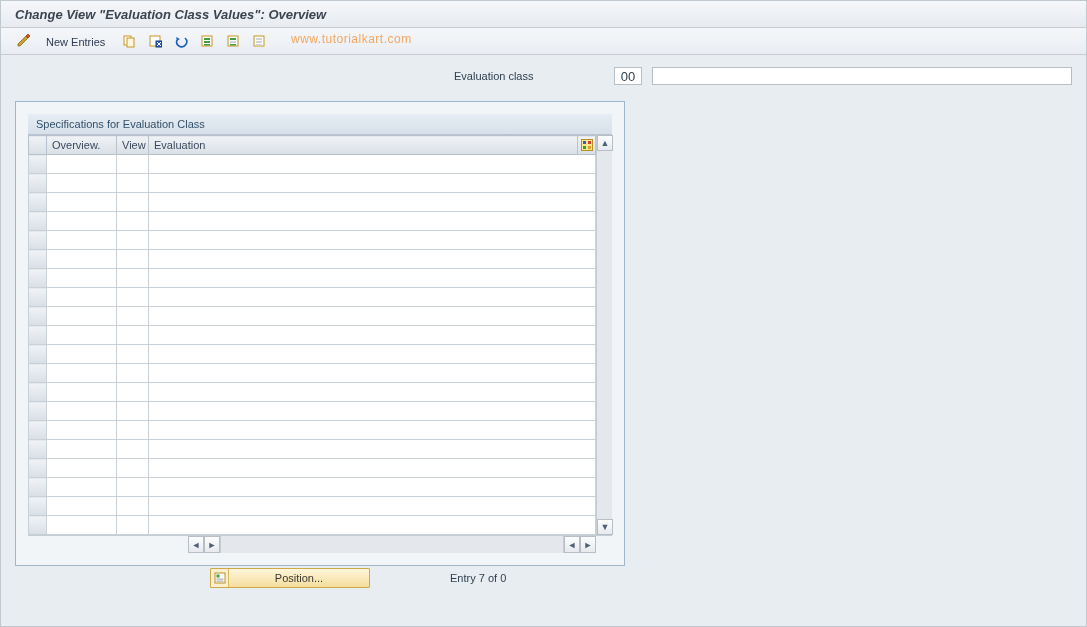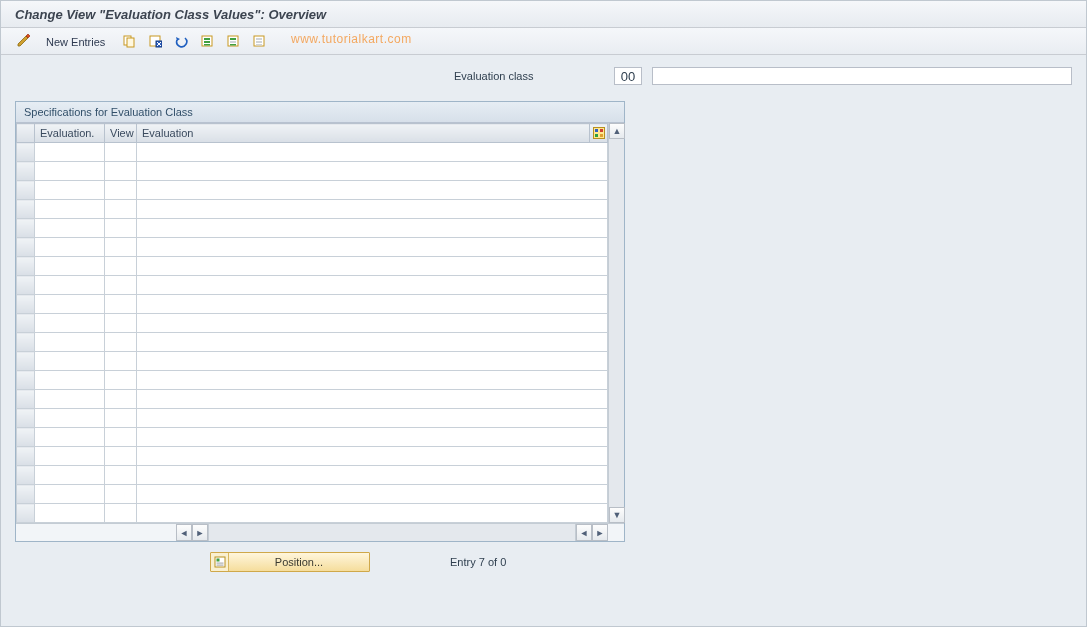--- a/index.html
+++ b/index.html
@@ -75,21 +75,21 @@
       border: 1px solid #b8bec8;
       background: #fff;
       height: 18px;
       width: 420px;
     }
     
     .panel {
       width: 610px;
       border: 1px solid #9fb5c8;
       background: #f2f5f8;
-      padding: 0;
+      padding: 12px;
     }
     .panel-title {
       background: linear-gradient(#e6edf4, #d7e0ea);
       border-bottom: 1px solid #b8c2d0;
       padding: 4px 8px;
       color: #32506a;
       font-size: 11px;
     }
     .grid-wrap { display: flex; }
     .grid-body { flex: 1; }
@@ -146,21 +146,21 @@
     .hscroll-btn {
       width: 16px;
       background: linear-gradient(#fdfdfd,#e6eaee);
       border: 1px solid #b8bec6;
       display: flex; align-items: center; justify-content: center;
       font-size: 9px; color: #506078;
     }
 
     
     .bottom-bar {
-      margin-top: 10px;
+      margin-top: 2px;
       display: flex; align-items: center; gap: 80px;
       padding-left: 195px;
     }
     .position-btn {
       display: flex; align-items: center;
       border: 1px solid #cfa84a;
       background: linear-gradient(#fff6dc,#f5dd9c);
       height: 20px;
       width: 160px;
       padding: 0;
@@ -247,21 +247,21 @@
 
   <div class="panel">
     <div class="panel-title">Specifications for Evaluation Class</div>
 
     <div class="grid-wrap">
       <div class="grid-body">
         <table class="sap-grid">
           <thead>
             <tr>
               <th class="sel-col"></th>
-              <th class="c-prof">Evaluation.</th>
+              <th class="c-prof">Overview.</th>
               <th class="c-info">View</th>
               <th>Evaluation</th>
               <th class="c-conf">
                 <svg class="conf-icon-svg" width="14" height="14" viewBox="0 0 14 14">
                   <rect x="1.5" y="1.5" width="11" height="11" fill="#ffe890" stroke="#b89020"></rect>
                   <rect x="3" y="3" width="3" height="3" fill="#3060c0"></rect>
                   <rect x="8" y="3" width="3" height="3" fill="#d04030"></rect>
                   <rect x="3" y="8" width="3" height="3" fill="#30a040"></rect>
                   <rect x="8" y="8" width="3" height="3" fill="#e0a030"></rect>
                 </svg>

